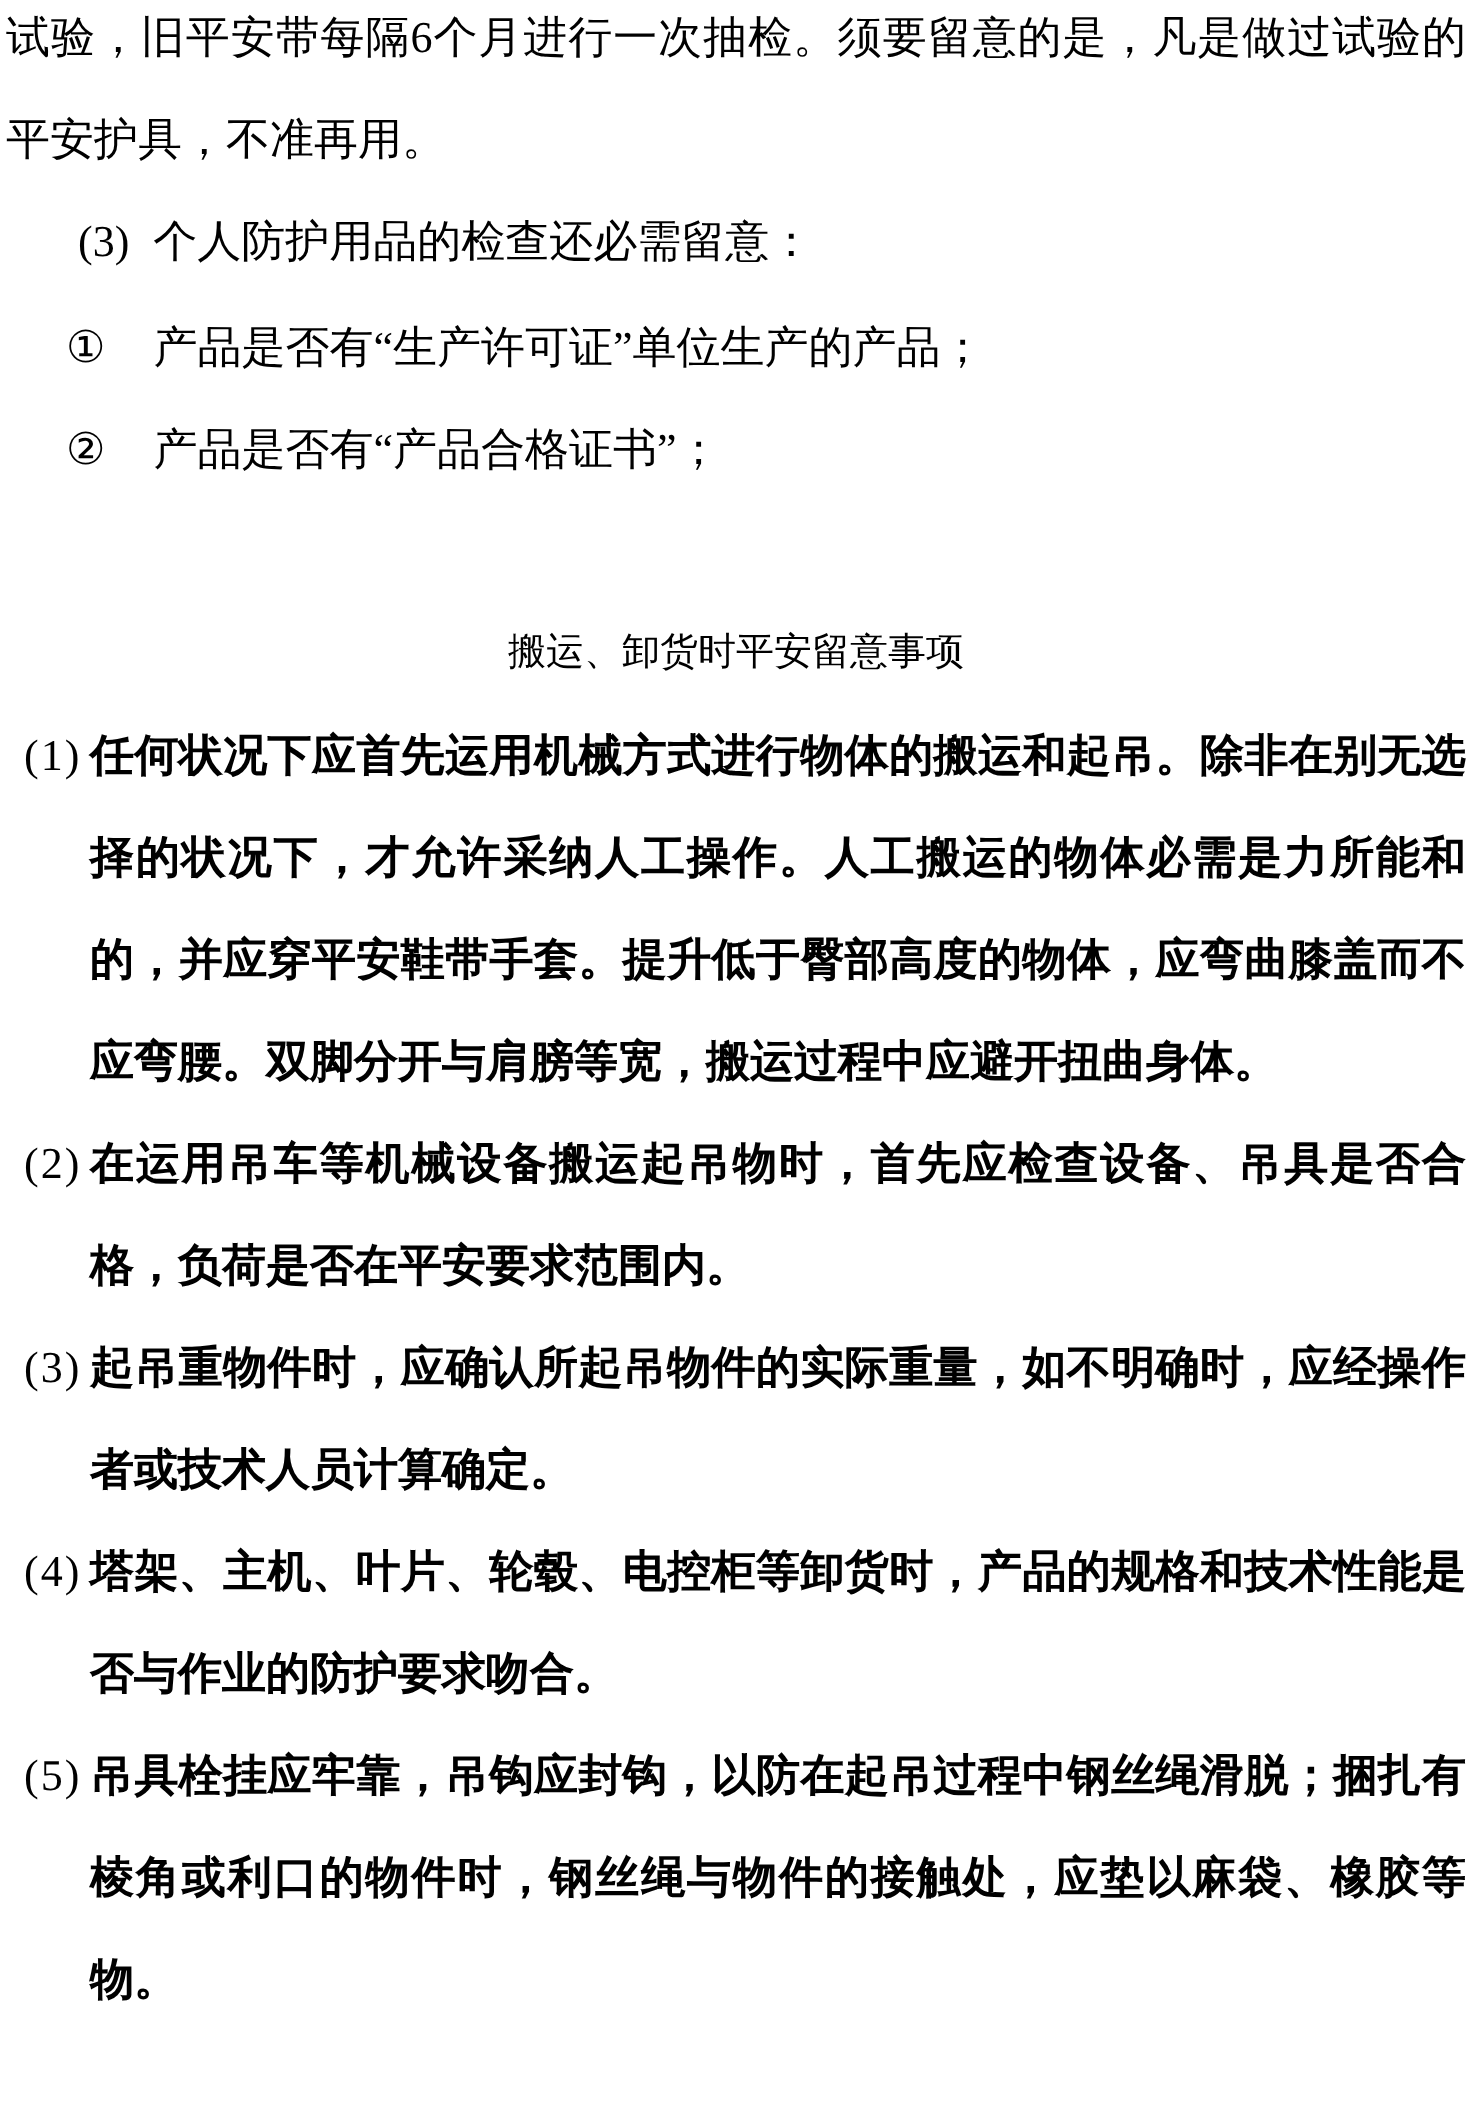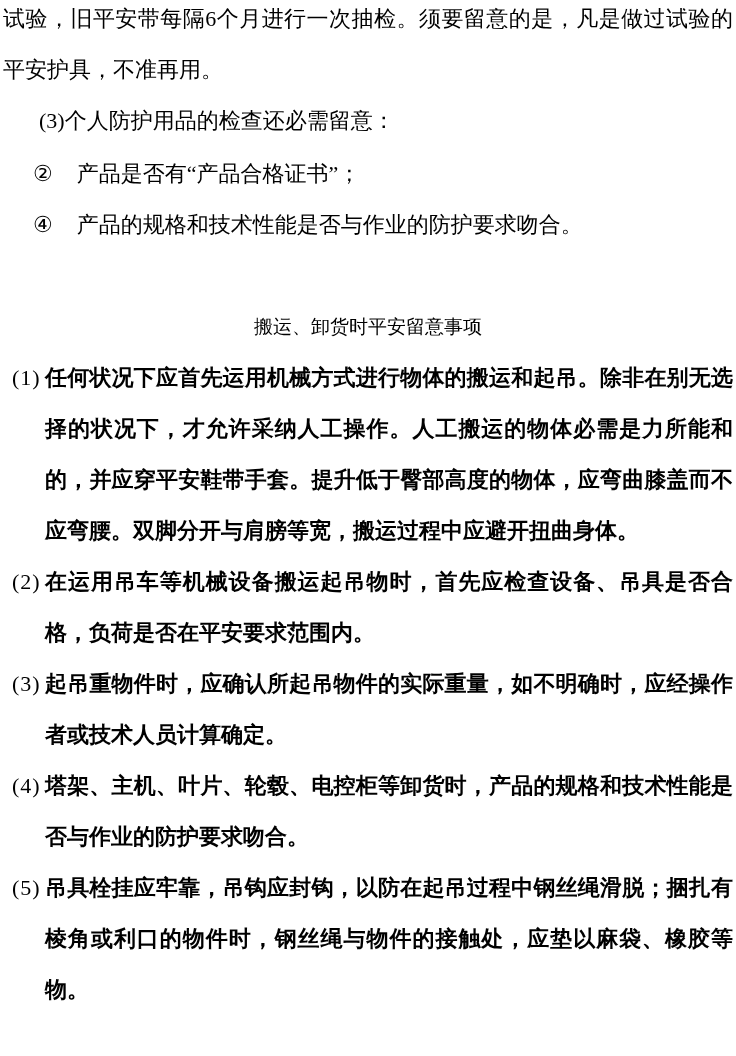--- a/index.html
+++ b/index.html
@@ -24,20 +24,21 @@
   }
   .para {
     margin: 0;
     text-align: justify;
   }
   
   .note-indent {
     padding-left: 36px;
   }
   .note-indent .note-text {
+    margin-left: 12px;
     font-family: Liberation Mono, monospace;
   }
   
   .circled {
     padding-left: 30px;
   }
   .circled .c-text-gap {
     margin-left: 24px;
   }
   .circled .c-text-nogap {
@@ -74,29 +75,29 @@
 <body>
 
 <div class="page">
 
   <p class="para">试验，旧平安带每隔6个月进行一次抽检。须要留意的是，凡是做过试验的平安护具，不准再用。</p>
 
   <p class="para note-indent">
     <span class="note-marker">(3)</span><span class="note-text">个人防护用品的检查还必需留意：</span>
   </p>
 
+  <p class="para circled">
+    <span>①</span><span class="c-text-gap">产品是否有“生产许可证”单位生产的产品；</span>
+  </p>
 
   <p class="para circled">
     <span>②</span><span class="c-text-gap">产品是否有“产品合格证书”；</span>
   </p>
 
 
-  <p class="para circled">
-    <span>④</span><span class="c-text-gap">产品的规格和技术性能是否与作业的防护要求吻合。</span>
-  </p>
 
   <div class="spacer"></div>
 
   <h2 class="section-title">搬运、卸货时平安留意事项</h2>
 
   <div class="num-item">
     <span class="num-marker">(1)</span>
     <span class="num-body">任何状况下应首先运用机械方式进行物体的搬运和起吊。除非在别无选择的状况下，才允许采纳人工操作。人工搬运的物体必需是力所能和的，并应穿平安鞋带手套。提升低于臀部高度的物体，应弯曲膝盖而不应弯腰。双脚分开与肩膀等宽，搬运过程中应避开扭曲身体。</span>
   </div>
 

